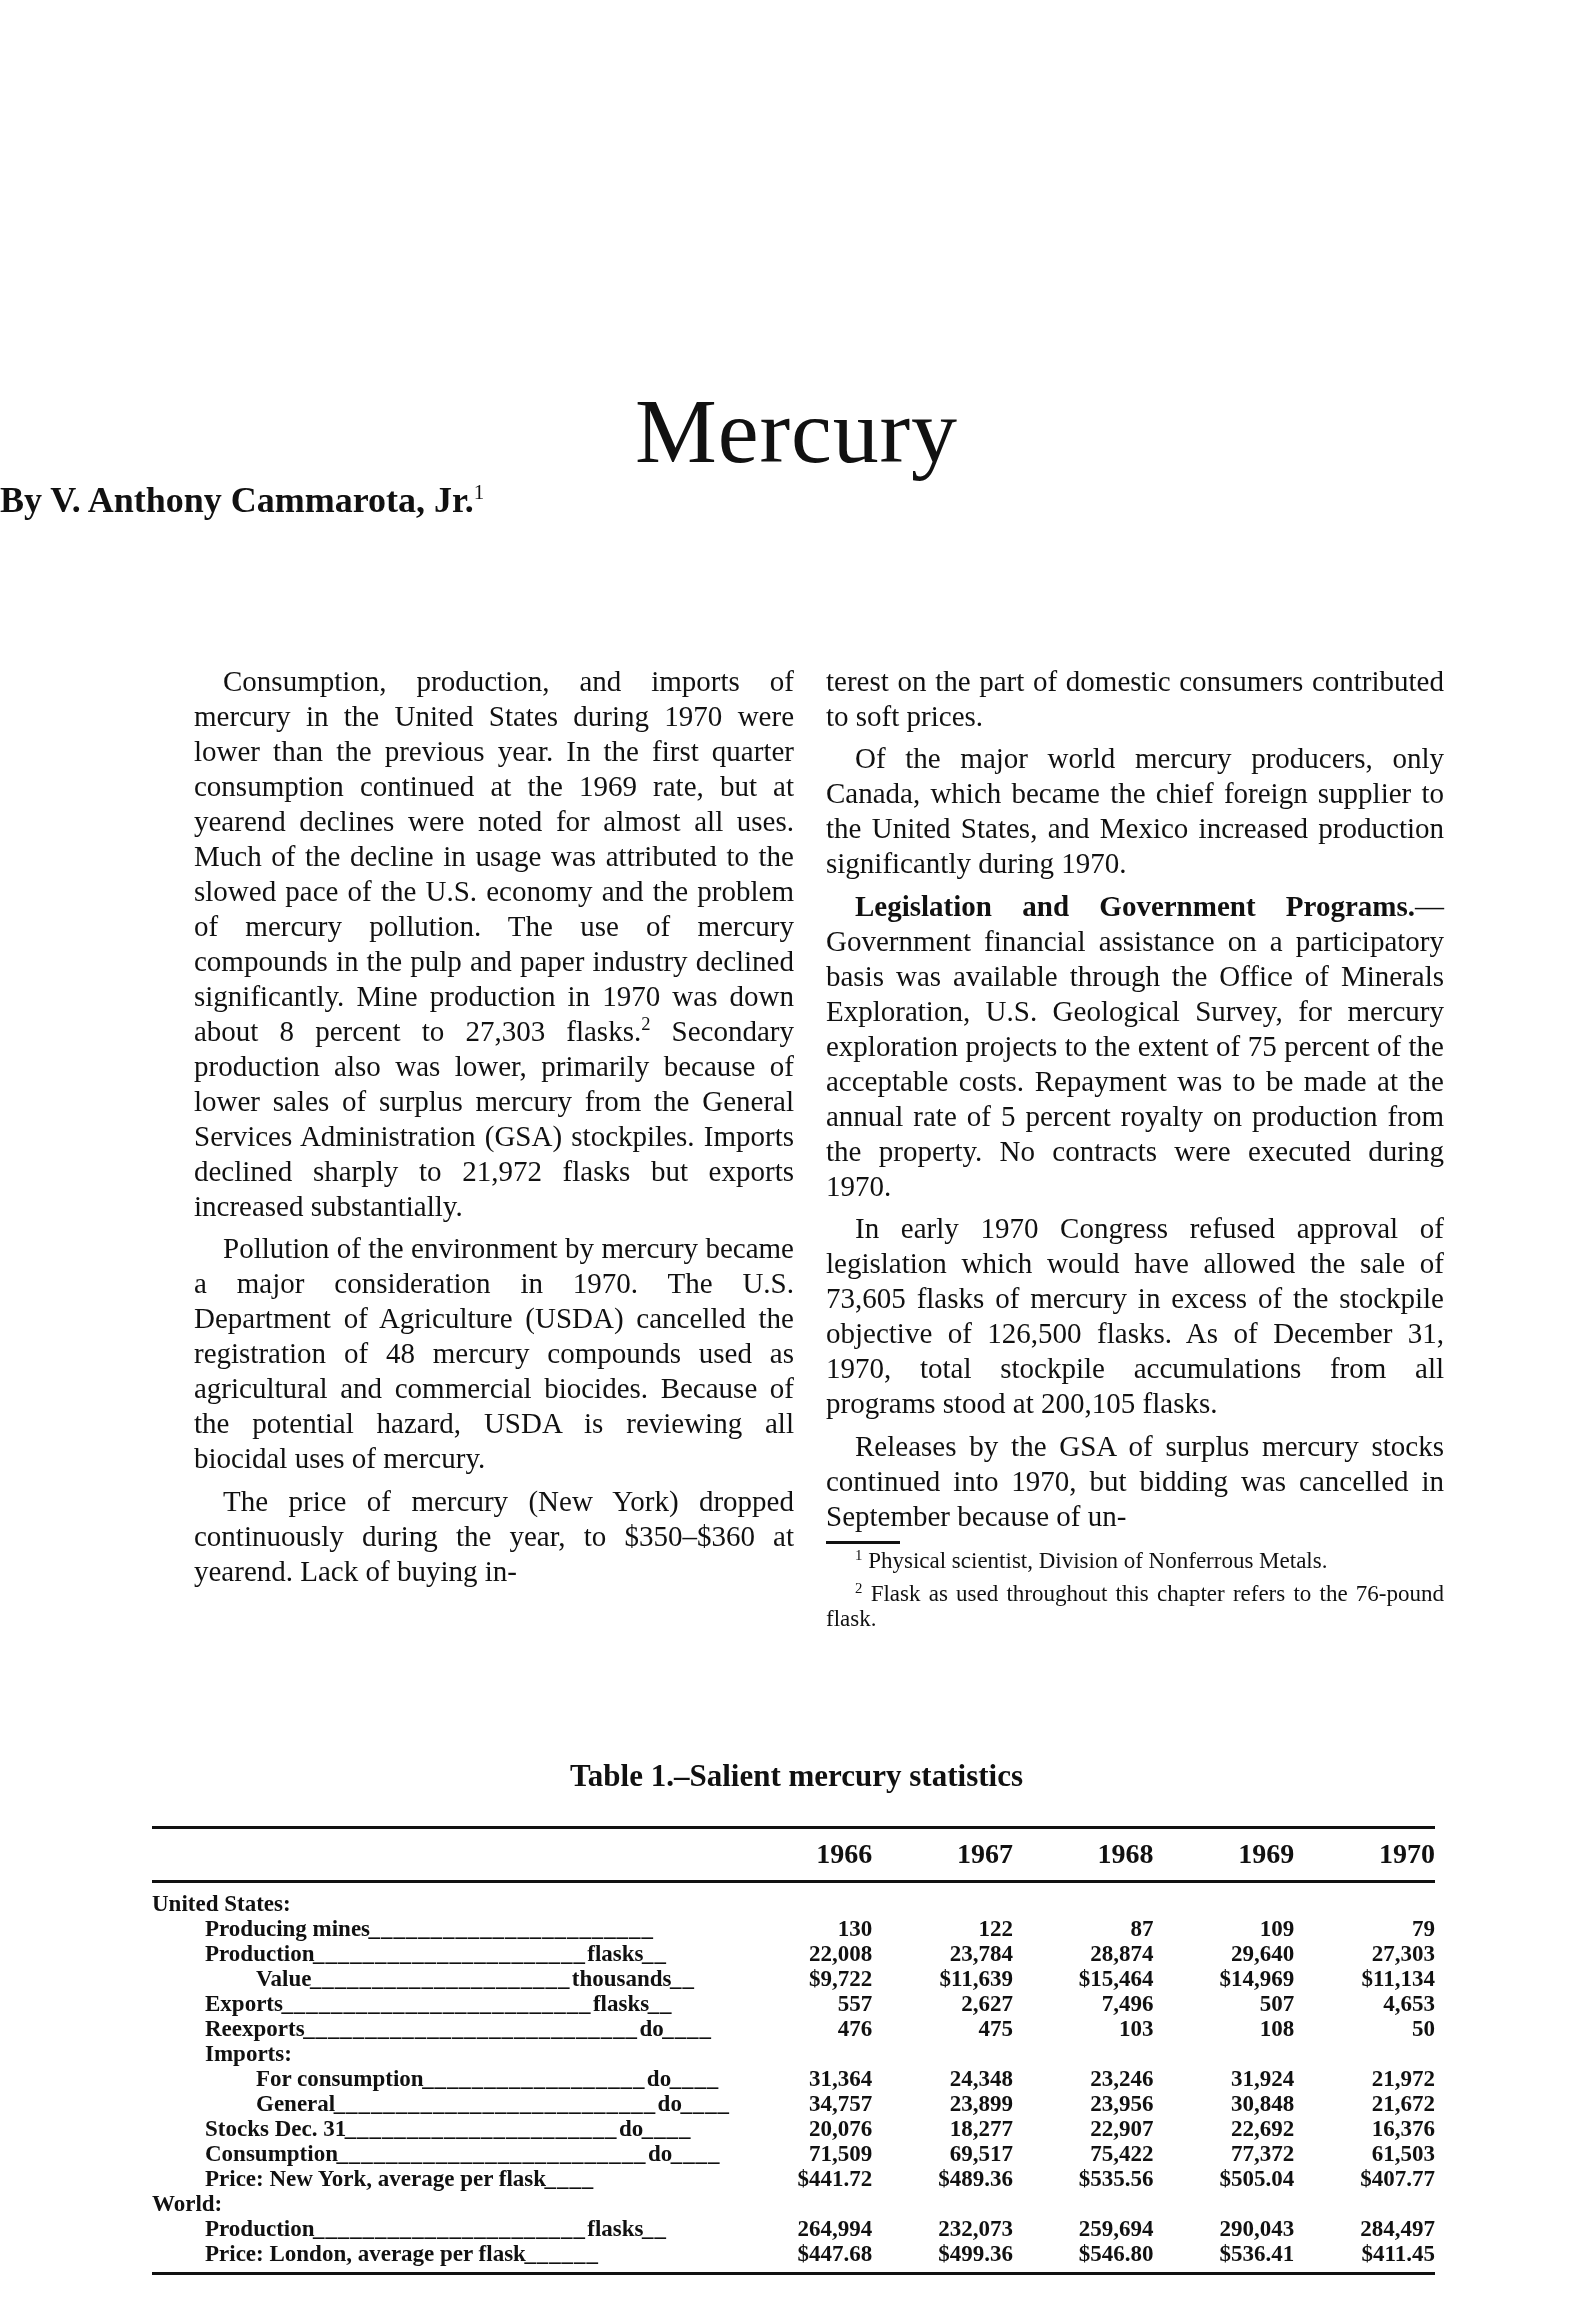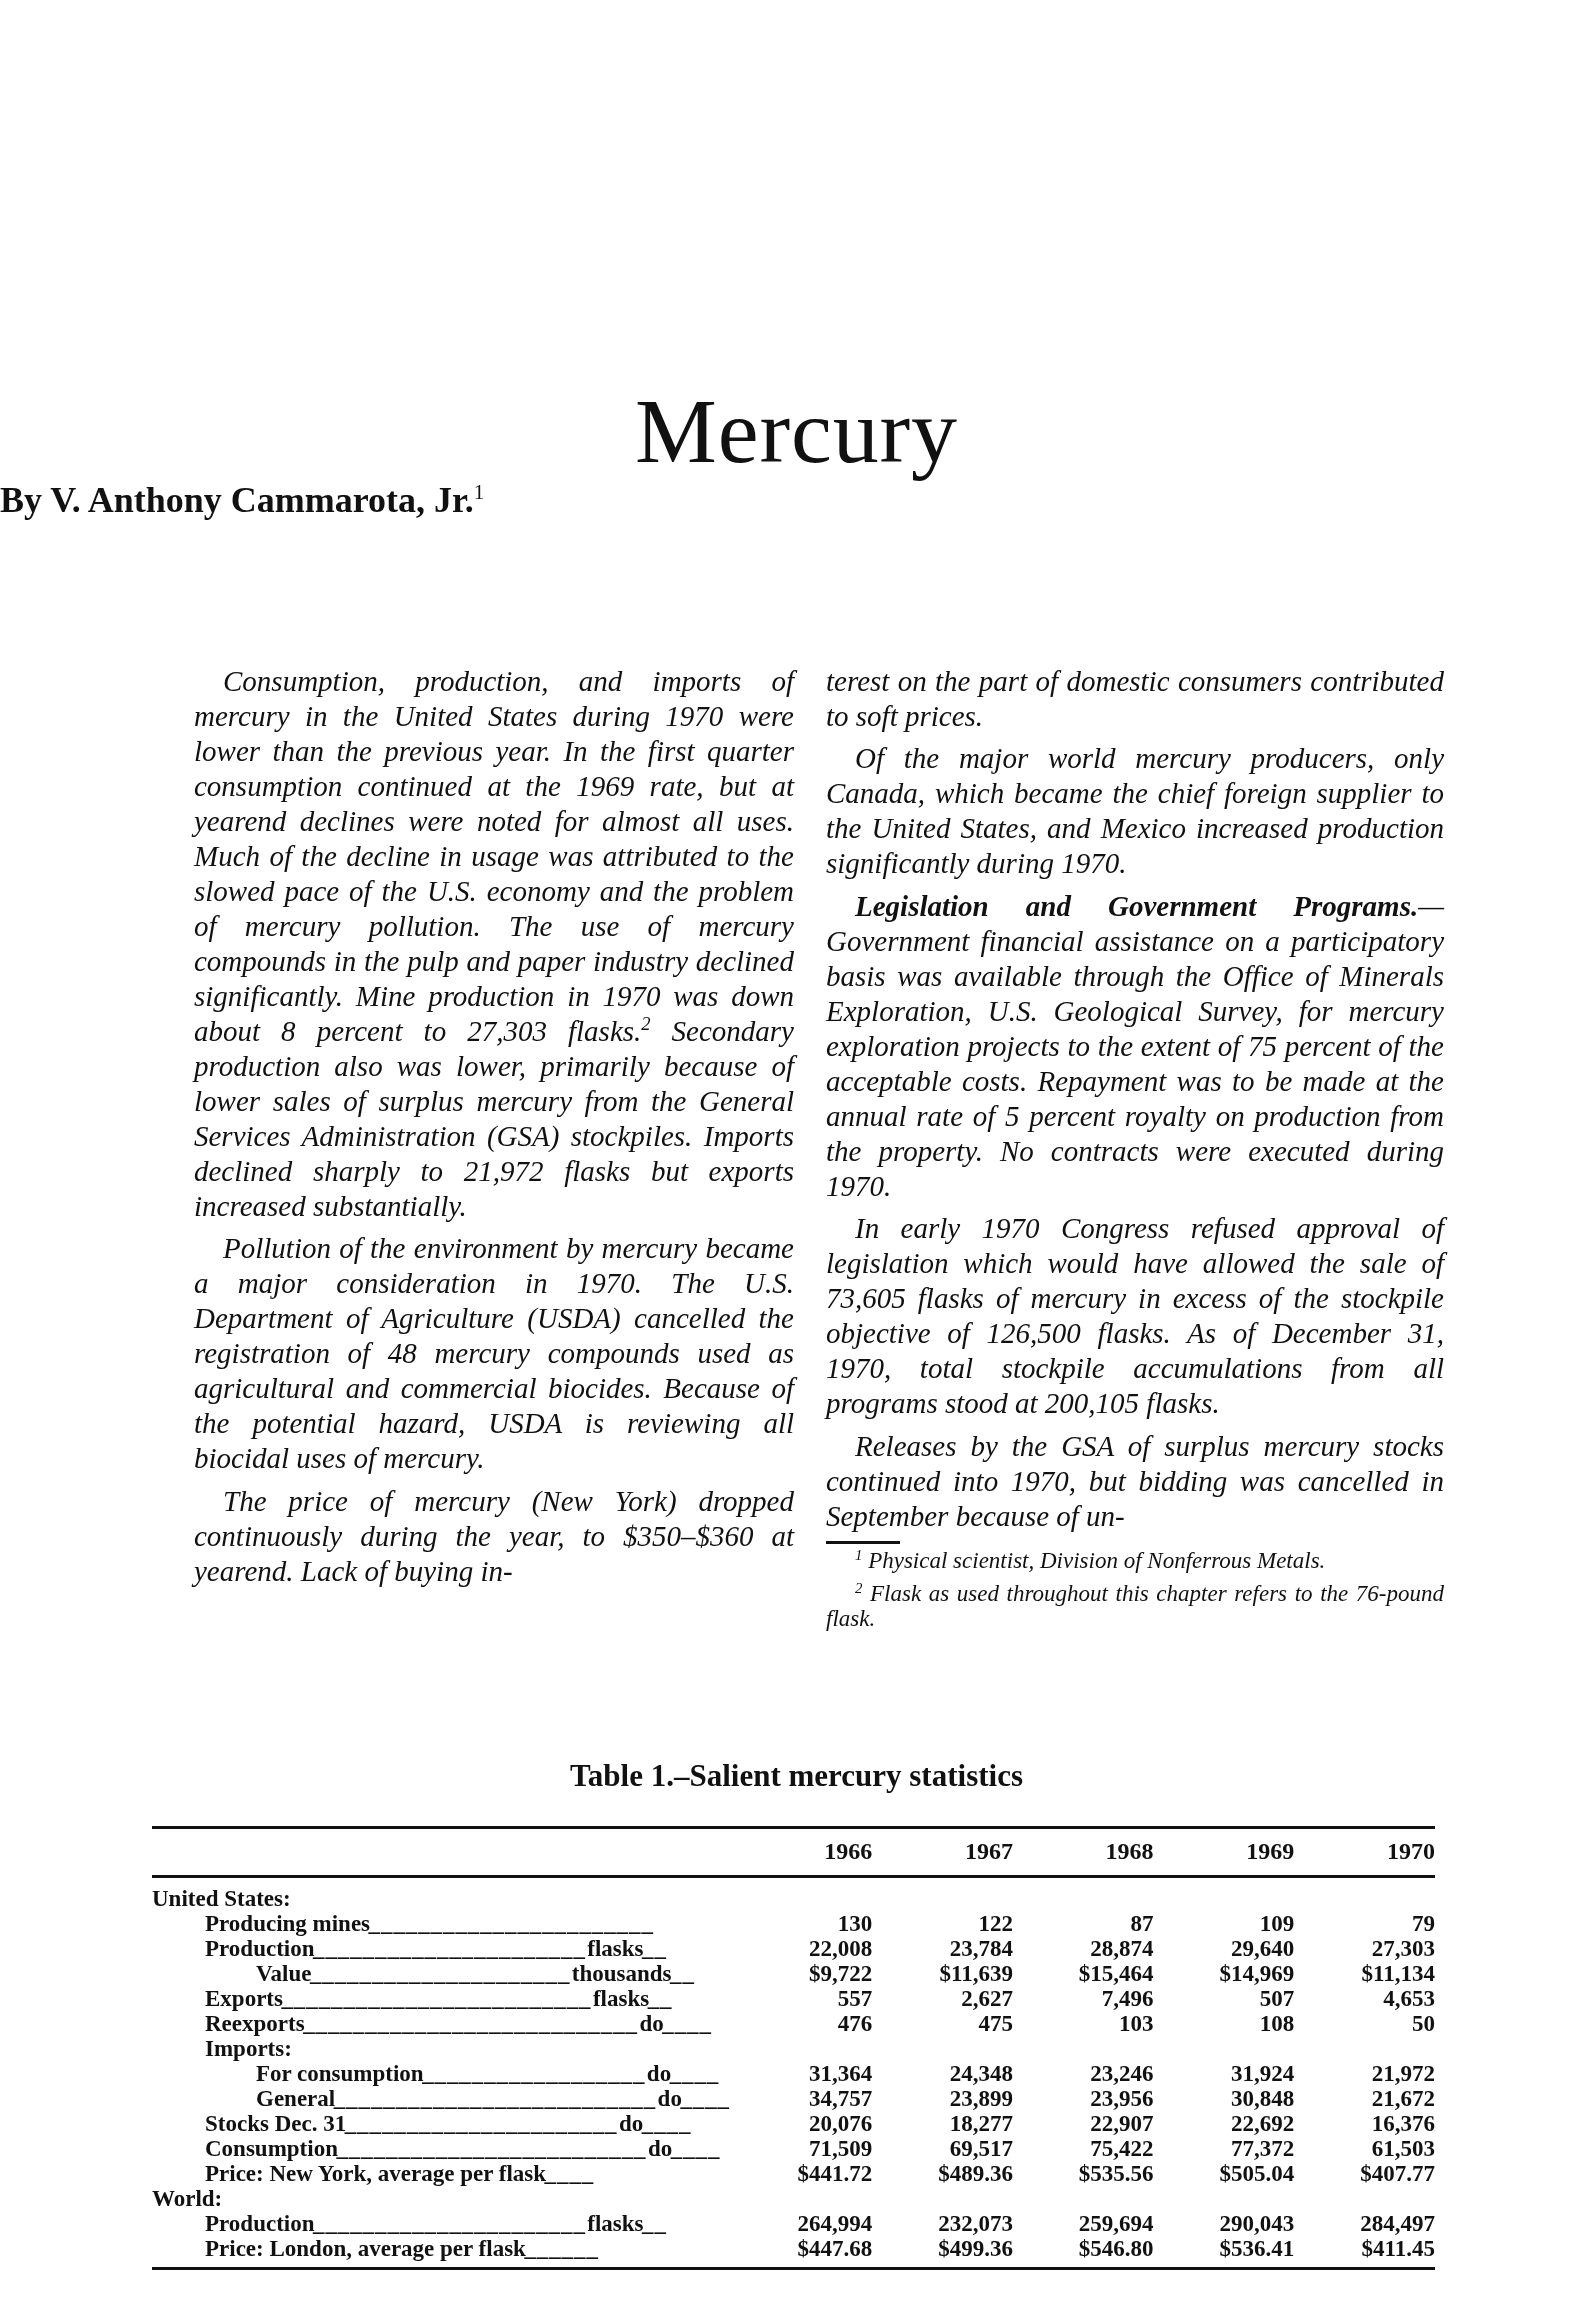--- a/index.html
+++ b/index.html
@@ -16,21 +16,21 @@
     position: absolute; left: 0; width: 1593px; top: 482px;
     font-size: 36px; font-weight: bold; line-height: 1;
   }
   .byline sup { font-size: 21px; font-weight: normal; vertical-align: 13px; }
   .col {
     position: absolute; top: 664px; width: 600px;
     font-size: 29px; line-height: 35px; text-align: justify;
   }
   .col-left { left: 194px; }
   .col-right { left: 826px; width: 618px; }
-  .col p { margin: 0 0 7.4px 0; text-indent: 29px; font-style: italic; }
+  .col p { margin: 0 0 7.4px 0; text-indent: 29px; }
   .col p.cont { text-indent: 0; }
   .col b { font-weight: bold; }
   sup.fn { font-size: 18.5px; vertical-align: 11px; line-height: 0; }
   .fn-rule {
     width: 74px; height: 2.8px; background: #111; margin: 6.5px 0 4.6px 0;
   }
   .footnote {
     font-size: 23px; line-height: 25px; text-align: justify; text-indent: 29px;
     margin: 0;
   }
@@ -39,21 +39,21 @@
     position: absolute; left: 0; width: 1593px; top: 1758px;
     text-align: center; font-size: 31px; font-weight: bold;
   }
   .stats {
     position: absolute; left: 152px; top: 1826px; width: 1283px;
     border-collapse: collapse; font-size: 23px;
     font-family: "Liberation Serif", "DejaVu Serif", serif;
   }
   .stats thead th {
     border-top: 3.2px solid #111; border-bottom: 3.2px solid #111;
-    padding: 9.2px 0 10px 0; font-weight: bold; font-size: 24px; text-align: right;
+    padding: 9.2px 0 10px 0; font-weight: bold; font-size: 28px; text-align: right;
   }
   .stats thead th.stub { width: 554px; }
   .stats thead th.yr { width: 146px; padding-right: 0; }
   .stats tbody td { padding: 0; line-height: 25px; white-space: nowrap; }
   .stats td.label { font-weight: bold; }
   .stats td.val { text-align: right; font-weight: bold; }
   .stats td.lvl0 { padding-left: 0; }
   .stats td.lvl1 { padding-left: 53px; }
   .stats td.lvl2 { padding-left: 104px; }
   .stats tbody tr.first td { padding-top: 7.4px; }

